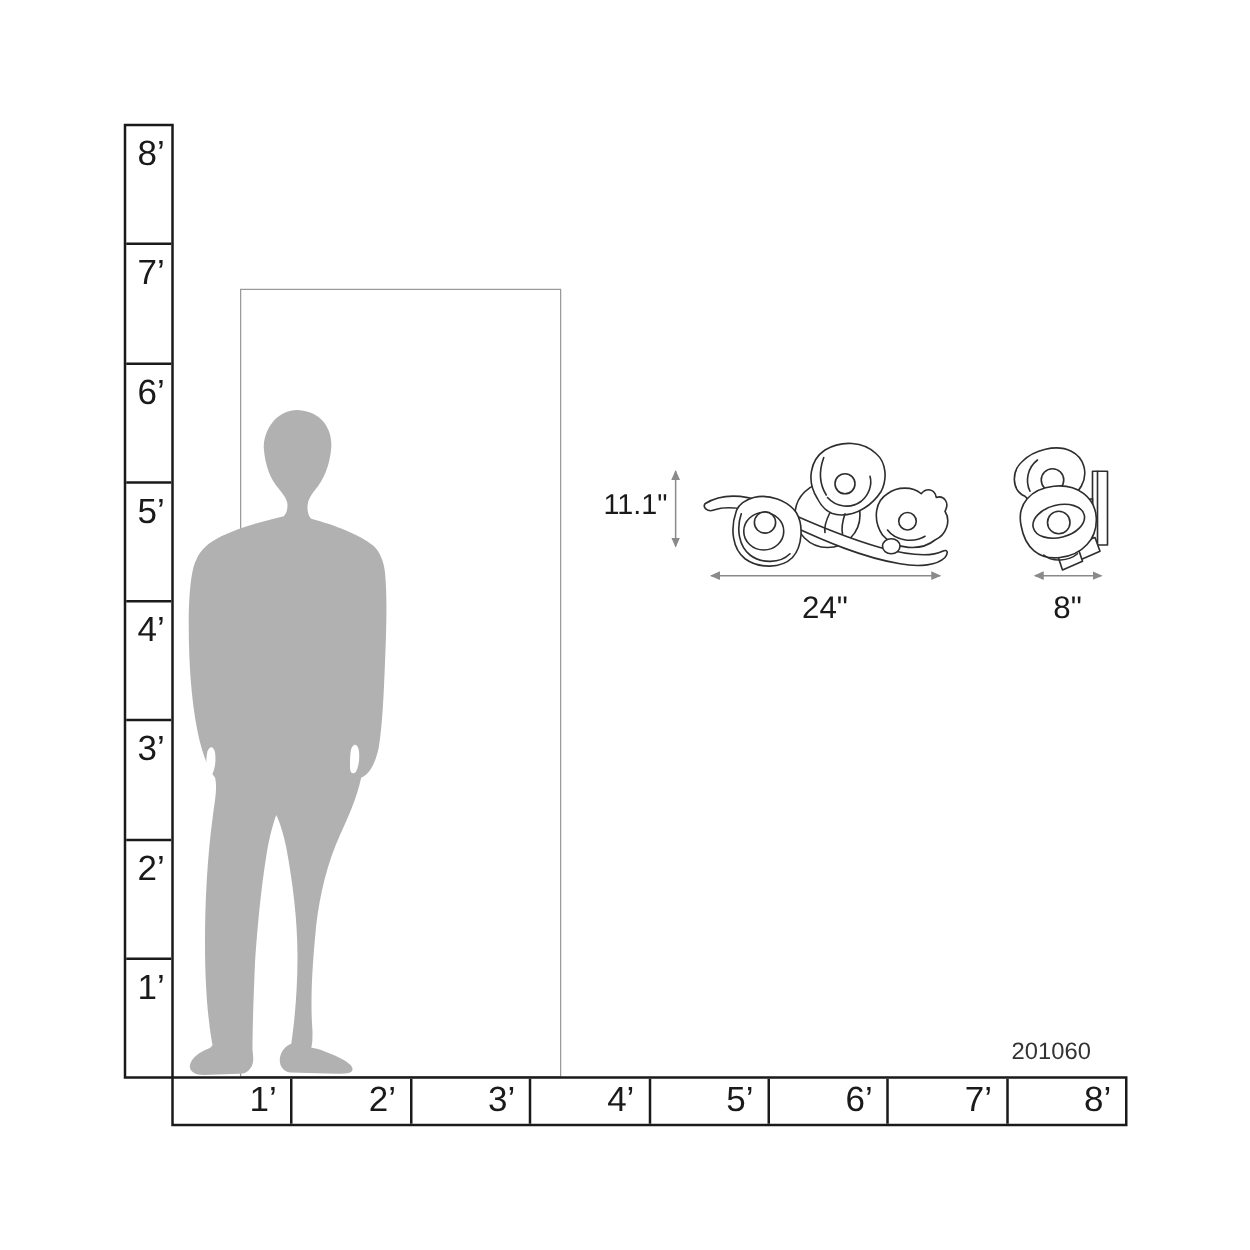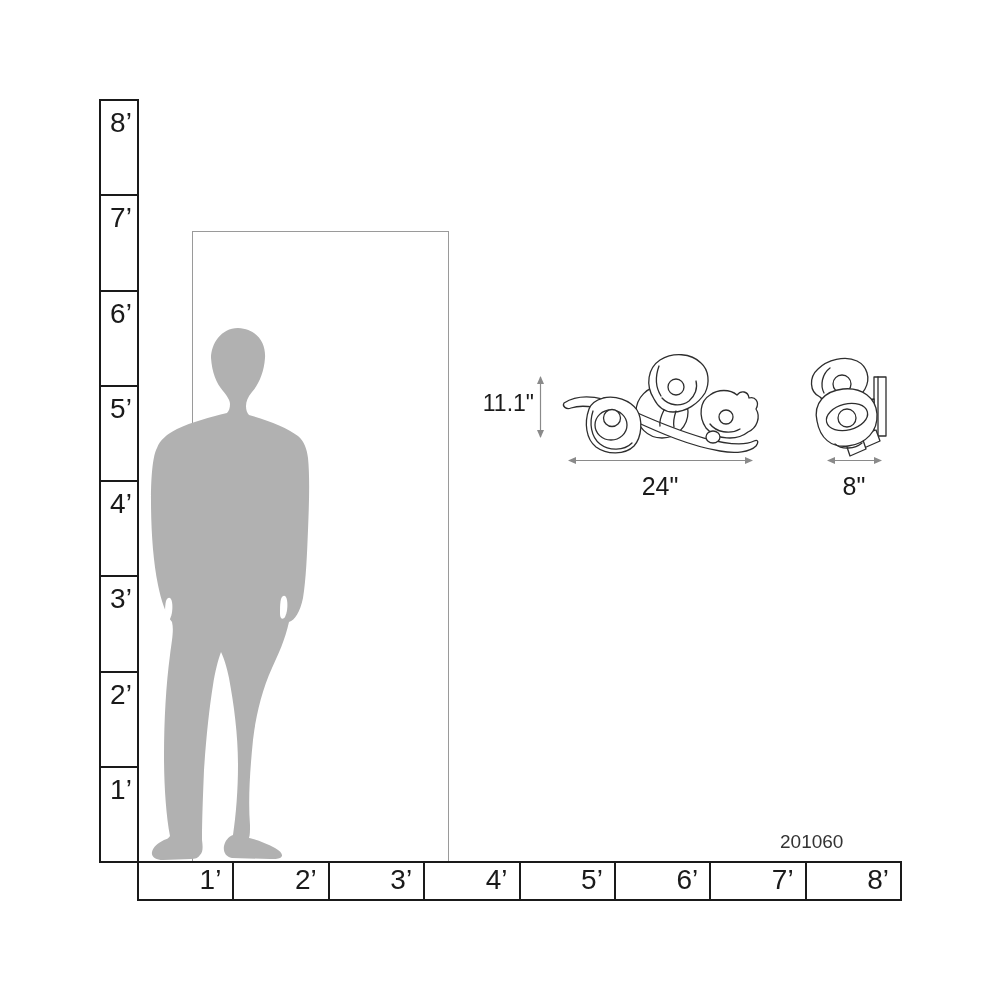--- a/index.html
+++ b/index.html
@@ -35,21 +35,21 @@
   }
 
   
   .draw-layer{left:0;top:0;width:1000px;height:1000px;z-index:2;}
 
   
   .dim-label{z-index:4;color:#1a1a1a;}
   .dim-height{left:428px;top:390px;width:106px;text-align:right;font-size:23px;}
   .dim-width{left:610px;top:472px;width:100px;text-align:center;font-size:25px;}
   .dim-depth{left:814px;top:472px;width:80px;text-align:center;font-size:25px;}
-  .product-id{left:780px;top:831px;width:122px;text-align:left;font-size:19px;color:#333333;z-index:4;}
+  .product-id{left:780px;top:831px;width:122px;text-align:center;font-size:19px;color:#333333;z-index:4;}
 </style>
 </head>
 <body>
 
 <div class="abs door-frame"></div>
 
 <svg class="abs draw-layer" viewBox="0 0 1000 1000">
   <defs>
     <marker id="ah-e" markerWidth="9" markerHeight="8" refX="7" refY="4" orient="auto" markerUnits="userSpaceOnUse">
       <path d="M0,0.5 L8,4 L0,7.5 Z" fill="#8a8a8a"></path>

